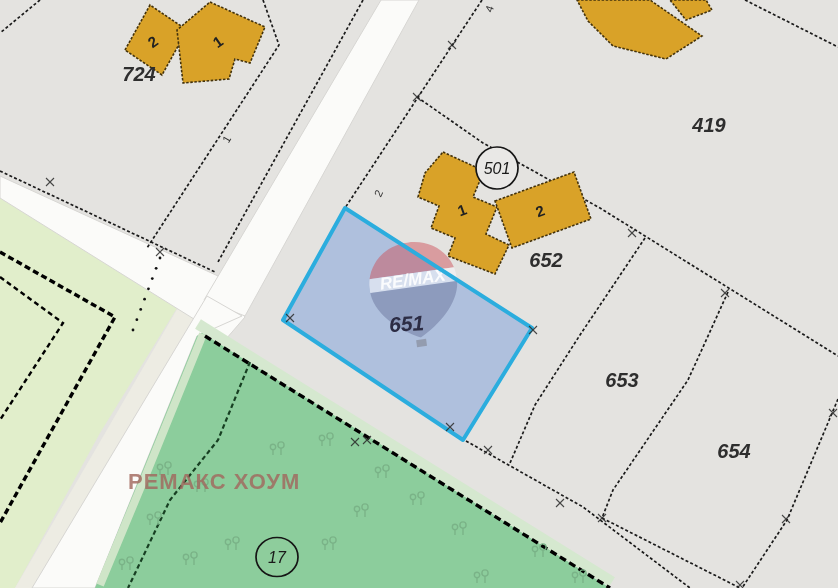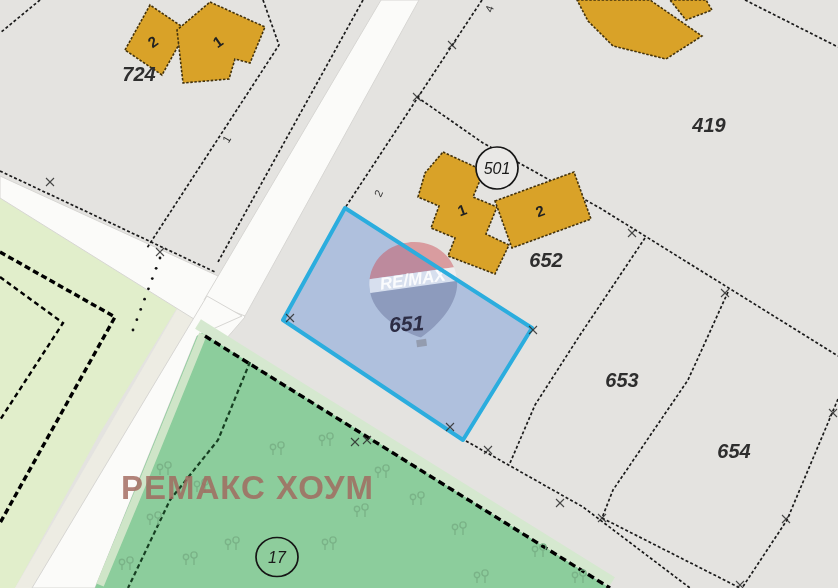--- a/index.html
+++ b/index.html
@@ -1,21 +1,21 @@
 <!DOCTYPE html>
 <html><head>
 <meta charset="utf-8">
 <style>
   html,body{margin:0;padding:0;background:#ffffff;}
   #map-viewport{position:relative;width:838px;height:588px;overflow:hidden;background:#e4e3e0;font-family:"Liberation Sans",sans-serif;}
   #map-svg{position:absolute;left:0;top:0;}
   .brand-watermark{
-    position:absolute;left:121px;top:469px;
+    position:absolute;left:128px;top:469px;
     font-family:"Liberation Sans",sans-serif;
-    font-weight:bold;font-size:33px;letter-spacing:1px;
+    font-weight:bold;font-size:22px;letter-spacing:1px;
     white-space:nowrap;pointer-events:none;user-select:none;
   }
   text{font-family:"Liberation Sans",sans-serif;}
 </style>
 </head>
 <body>
 
 <div id="map-viewport">
   <svg id="map-svg" width="838" height="588" viewBox="0 0 838 588" xmlns="http://www.w3.org/2000/svg">
       <rect x="0" y="0" width="838" height="588" fill="#e4e3e0"></rect>

